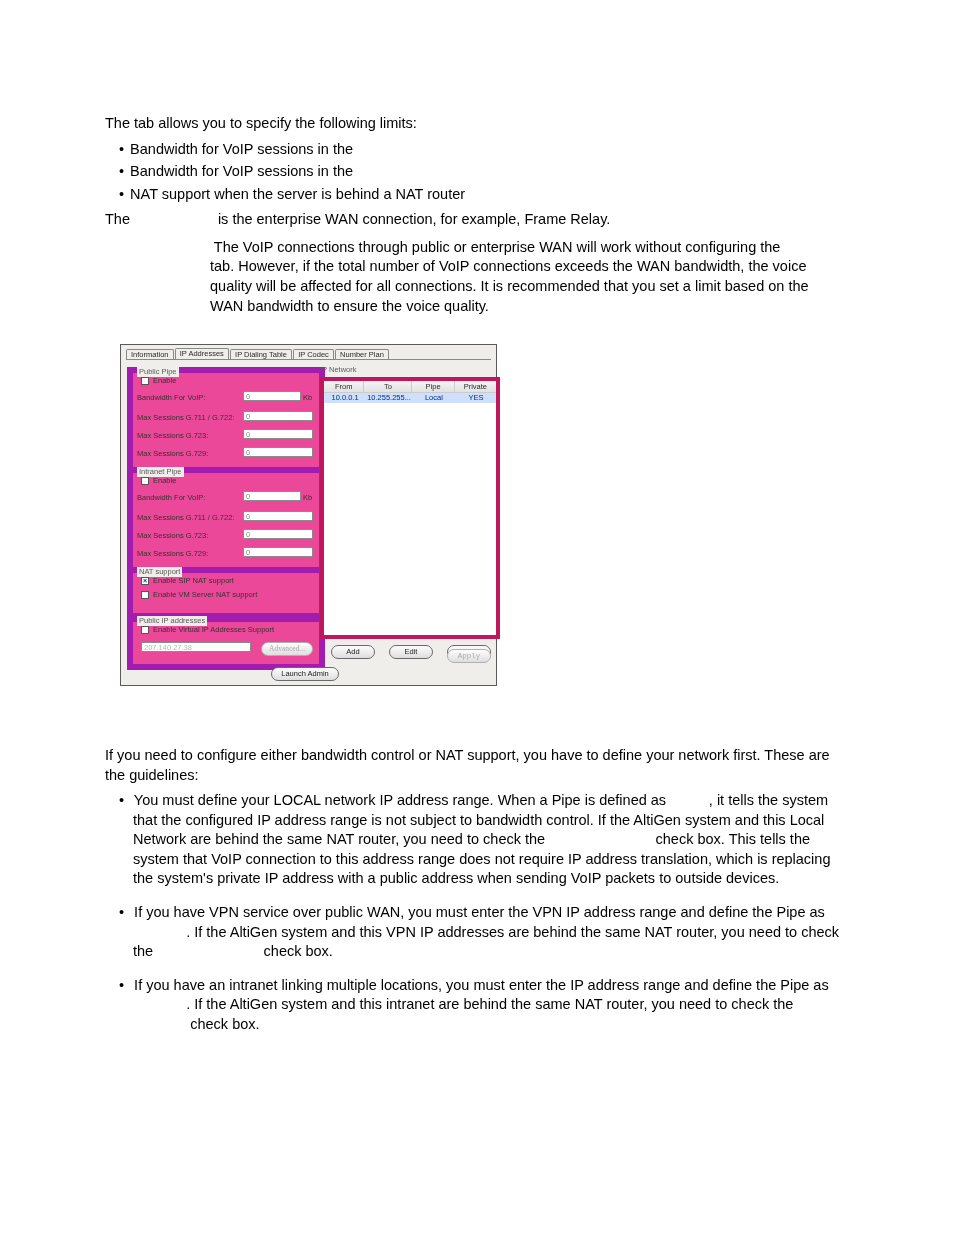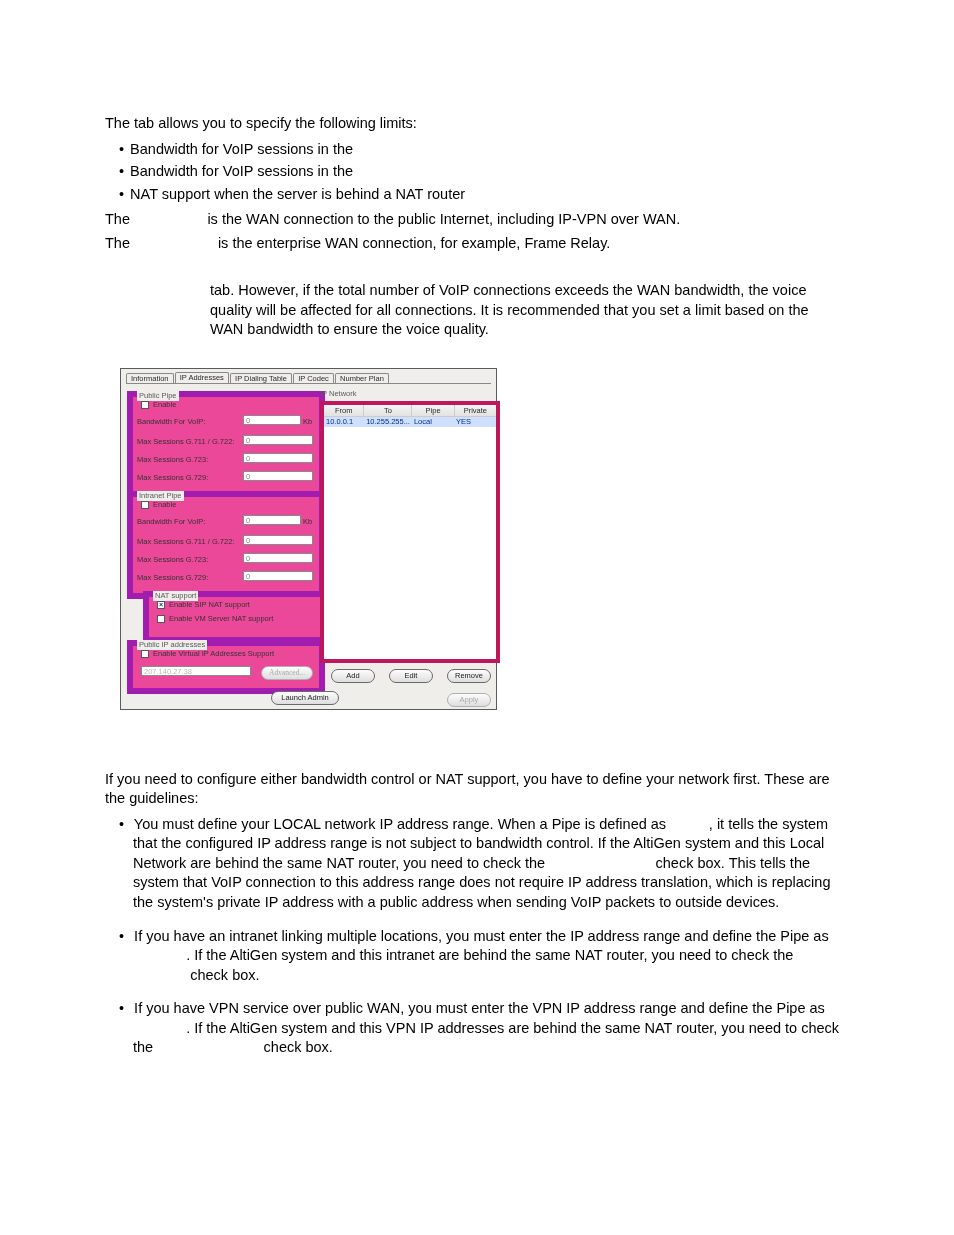--- a/index.html
+++ b/index.html
@@ -152,21 +152,21 @@
     border-right: 1px solid #ccc;
     text-align: center;
   }
   .np-row {
     display: flex;
     height: 10px;
     line-height: 10px;
     background: #cfe0ff;
   }
   .np-row div {
-    text-align: left;
+    text-align: center;
     padding-left: 2px;
     color: #003080;
   }
   .c1 { width: 40px; }
   .c2 { width: 48px; }
   .c3 { width: 42px; }
   .c4 { width: 42px; }
   
   .para { margin: 4px 0; }
   .bullets { margin: 6px 0 6px 28px; }
@@ -198,31 +198,27 @@
   <div class="para">The tab allows you to specify the following limits:</div>
 
   <div class="bullets">
     <div class="item">Bandwidth for VoIP sessions in the</div>
     <div class="item">Bandwidth for VoIP sessions in the</div>
     <div class="item">NAT support when the server is behind a NAT router</div>
   </div>
 
   <div class="para">
     <span>The</span>
-    <span style="visibility:hidden">public pipe</span>
-    <span> is the WAN connection to the public Internet, including IP-VPN over WAN.</span>
-  </div>
-  <div class="para">
-    <span>The</span>
     <span style="visibility:hidden">intranet pipe</span>
     <span> is the enterprise WAN connection, for example, Frame Relay.</span>
   </div>
 
   <div class="note-block">
     <span class="note-head"></span>
+    <span class="note-body-first">The VoIP connections through public or enterprise WAN will work without configuring the</span>
     <div class="note-body-rest"> tab. However, if the total number of VoIP connections exceeds the WAN bandwidth, the voice quality will be affected for all connections. It is recommended that you set a limit based on the WAN bandwidth to ensure the voice quality.</div>
   </div>
 
   <div class="scr-wrap">
     <div class="scr">
 
       <div class="tabs">
         <span class="tab">Information</span>
         <span class="tab sel">IP Addresses</span>
         <span class="tab">IP Dialing Table</span>
@@ -262,21 +258,21 @@
         <span class="lbl" style="left:4px; top:40px;">Max Sessions G.711 / G.722:</span>
         <span class="inp" style="left:110px; top:38px; width:70px;">0</span>
 
         <span class="lbl" style="left:4px; top:58px;">Max Sessions G.723:</span>
         <span class="inp" style="left:110px; top:56px; width:70px;">0</span>
 
         <span class="lbl" style="left:4px; top:76px;">Max Sessions G.729:</span>
         <span class="inp" style="left:110px; top:74px; width:70px;">0</span>
       </div>
 
-      <div class="grp" style="left:22px; top:222px; width:186px; height:40px;">
+      <div class="grp" style="left:6px; top:222px; width:186px; height:40px;">
         <span class="grp-title">NAT support</span>
         <span class="cb" style="left:8px; top:4px;">×</span>
         <span class="lbl" style="left:20px; top:3px;">Enable SIP NAT support</span>
         <span class="cb" style="left:8px; top:18px;"></span>
         <span class="lbl" style="left:20px; top:17px;">Enable VM Server NAT support</span>
       </div>
 
       <div class="grp" style="left:6px; top:271px; width:186px; height:42px;">
         <span class="grp-title">Public IP addresses</span>
         <span class="cb" style="left:8px; top:4px;"></span>
@@ -299,43 +295,43 @@
           <div class="c3">Local</div>
           <div class="c4">YES</div>
         </div>
       </div>
 
       <span class="btn" style="left:210px; top:300px; width:42px;">Add</span>
       <span class="btn" style="left:268px; top:300px; width:42px;">Edit</span>
       <span class="btn" style="left:326px; top:300px; width:42px;">Remove</span>
 
       <span class="btn" style="left:150px; top:322px; width:66px;">Launch Admin</span>
-      <span class="btn dis" style="left:326px; top:324px; width:42px;">Apply</span>
+      <span class="btn dis" style="left:326px; top:304px; width:42px;font-family:Liberation Mono, monospace;">Apply</span>
     </div>
   </div>
 
   <div class="para">If you need to configure either bandwidth control or NAT support, you have to define your network first. These are the guidelines:</div>
 
   <div class="bullets">
     <div class="item">
       <span>You must define your LOCAL network IP address range. When a Pipe is defined as </span>
       <span style="visibility:hidden">Local</span>
       <span>, it tells the sys­tem that the configured IP address range is not subject to bandwidth control. If the AltiGen system and this Local Network are behind the same NAT router, you need to check the </span>
       <span style="visibility:hidden">Private Network</span>
       <span> check box. This tells the system that VoIP connection to this address range does not require IP address translation, which is replacing the system's private IP address with a public address when sending VoIP packets to outside devices.</span>
     </div>
     <div class="item" style="margin-top:14px;">
+      <span>If you have VPN service over public WAN, you must enter the VPN IP address range and define the Pipe as </span>
+      <span style="visibility:hidden">Intranet</span>
+      <span>. If the AltiGen system and this VPN IP addresses are behind the same NAT router, you need to check the </span>
+      <span style="visibility:hidden">Private Network</span>
+      <span> check box.</span>
+    </div>
+    <div class="item" style="margin-top:14px;">
       <span>If you have an intranet linking multiple locations, you must enter the IP address range and define the Pipe as </span>
       <span style="visibility:hidden">Intranet</span>
       <span>. If the AltiGen system and this intranet are behind the same NAT router, you need to check the </span>
       <span style="visibility:hidden">Private Network</span>
       <span> check box.</span>
     </div>
-    <div class="item" style="margin-top:14px;">
-      <span>If you have VPN service over public WAN, you must enter the VPN IP address range and define the Pipe as </span>
-      <span style="visibility:hidden">Intranet</span>
-      <span>. If the AltiGen system and this VPN IP addresses are behind the same NAT router, you need to check the </span>
-      <span style="visibility:hidden">Private Network</span>
-      <span> check box.</span>
-    </div>
   </div>
 
 </div>
 
 </body></html>

